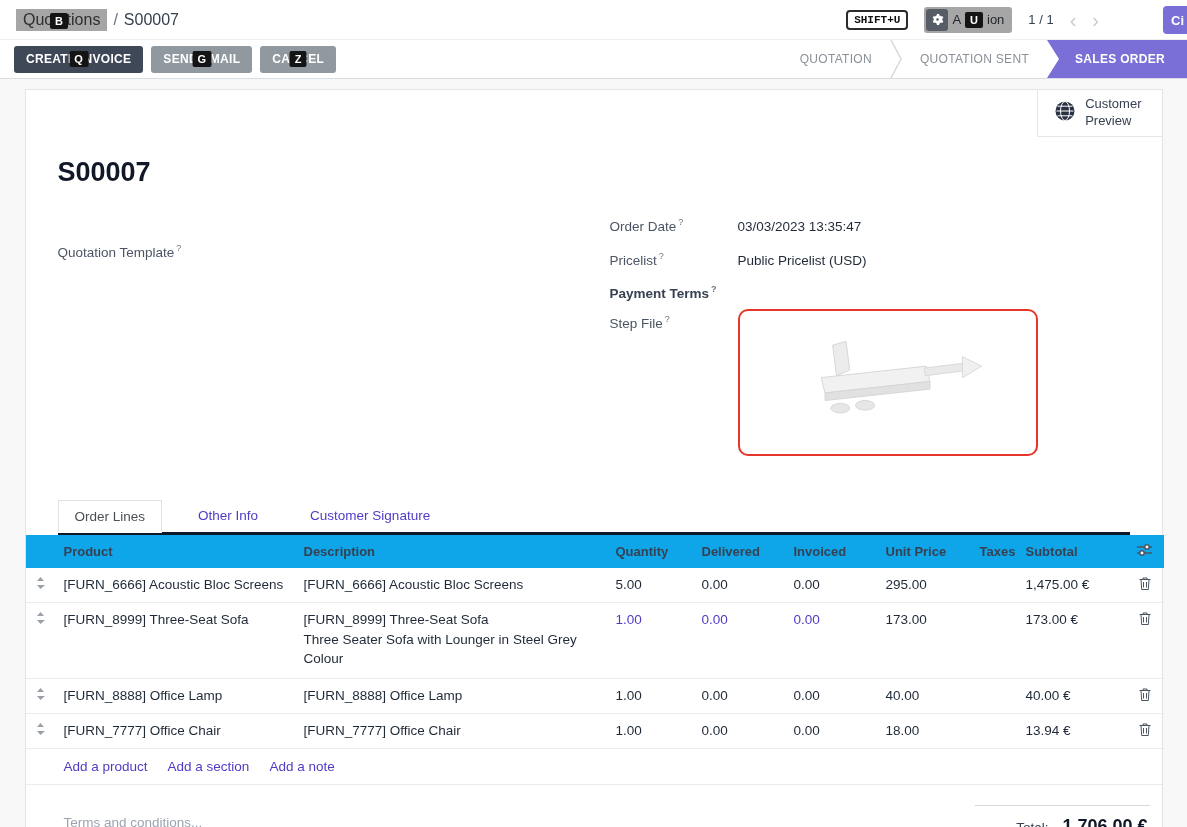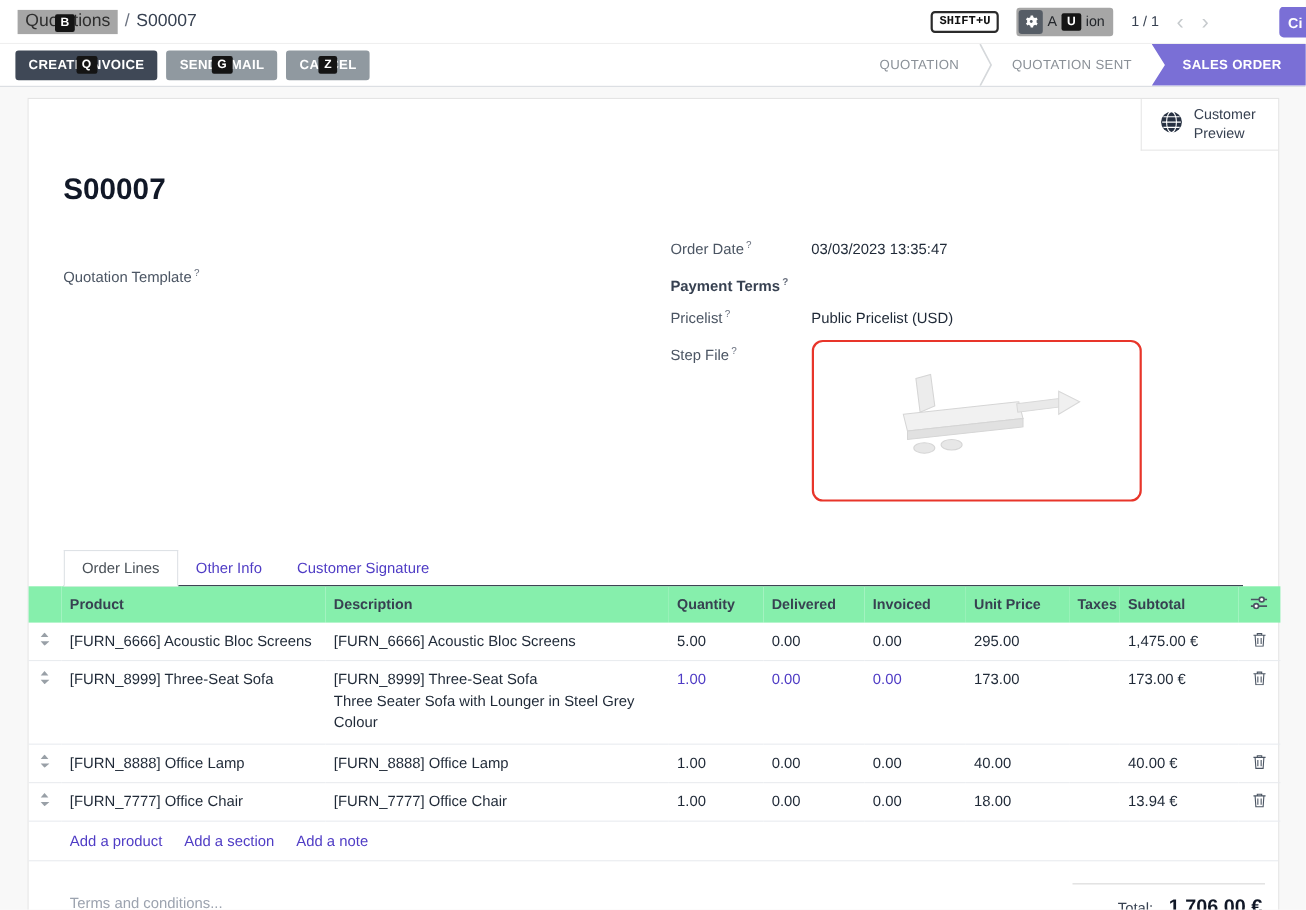--- a/index.html
+++ b/index.html
@@ -110,33 +110,34 @@
   .fvalue{ font-size:13.5px; color:#1f2937; line-height:1.6; }
   a.link, .link{ color:var(--link); text-decoration:none; cursor:pointer; }
   .mt-big{ margin-top:26px; }
   .stepfile-box{
     width:300px; height:147px; border:2px solid var(--danger); border-radius:10px;
     background:#fff; display:flex; align-items:center; justify-content:center;
     margin-top:-4px;
   }
   
   .tabs{
-    display:flex; align-items:flex-end; margin-top:32px;
-    border-bottom:1px solid #0f172a;
+    display:flex; margin-top:32px;
+    border-bottom:3px solid #0f172a;
+    gap:20px;
   }
   .tab{ padding:8px 16px; font-size:13.5px; cursor:pointer; }
   .tab.active{
     background:#fff; border:1px solid #dee2e6; border-bottom:1px solid #fff;
     margin-bottom:-1px; color:#495057;
   }
   .tab.inactive{ color:var(--link); }
   
   table.lines{ width:100%; border-collapse:collapse; font-size:13.5px; table-layout:fixed; }
   table.lines thead th{
-    background:#86efac; color:#374151; font-weight:bold; font-size:13px;
+    background:#0ea5e9; color:#374151; font-weight:bold; font-size:13px;
     text-align:left; padding:9px 8px; white-space:nowrap;
   }
   table.lines td{ padding:9px 8px; border-bottom:1px solid #e9ecef; vertical-align:top; }
   .num{ text-align:left; }
   td.mod{ color:var(--link); }
   .col-handle{ width:30px; } .col-product{ width:240px; } .col-desc{ width:312px; }
   .col-qty{ width:86px; } .col-del{ width:92px; } .col-inv{ width:92px; }
   .col-price{ width:94px; } .col-tax{ width:46px; } .col-sub{ width:108px; }
   .col-trash{ width:38px; }
   td.handle{ text-align:center; padding-top:12px; cursor:grab; }
@@ -257,30 +258,30 @@
         </div>
 
         <div class="col-right">
           <div class="field-row">
             <div class="flabel">
               <span>Order Date</span><sup>?</sup>
             </div>
             <div class="fvalue">03/03/2023 13:35:47</div>
           </div>
           <div class="field-row">
+            <div class="flabel">
+              <span>Pricelist</span><sup>?</sup>
+            </div>
+            <div class="fvalue">Public Pricelist (USD)</div>
+          </div>
+          <div class="field-row">
             <div class="flabel strong">
               <span>Payment Terms</span><sup>?</sup>
             </div>
             <div class="fvalue"></div>
-          </div>
-          <div class="field-row">
-            <div class="flabel">
-              <span>Pricelist</span><sup>?</sup>
-            </div>
-            <div class="fvalue">Public Pricelist (USD)</div>
           </div>
           <div class="field-row">
             <div class="flabel">
               <span>Step File</span><sup>?</sup>
             </div>
             <div class="stepfile-box">
               <span>
                 <svg width="210" height="105" viewBox="0 0 220 110">
                   <polygon points="52,18 66,14 70,44 56,50" fill="#ececec" stroke="#d5d5d5"></polygon>
                   <polygon points="40,52 150,40 154,56 44,68" fill="#f1f1f1" stroke="#d5d5d5"></polygon>

